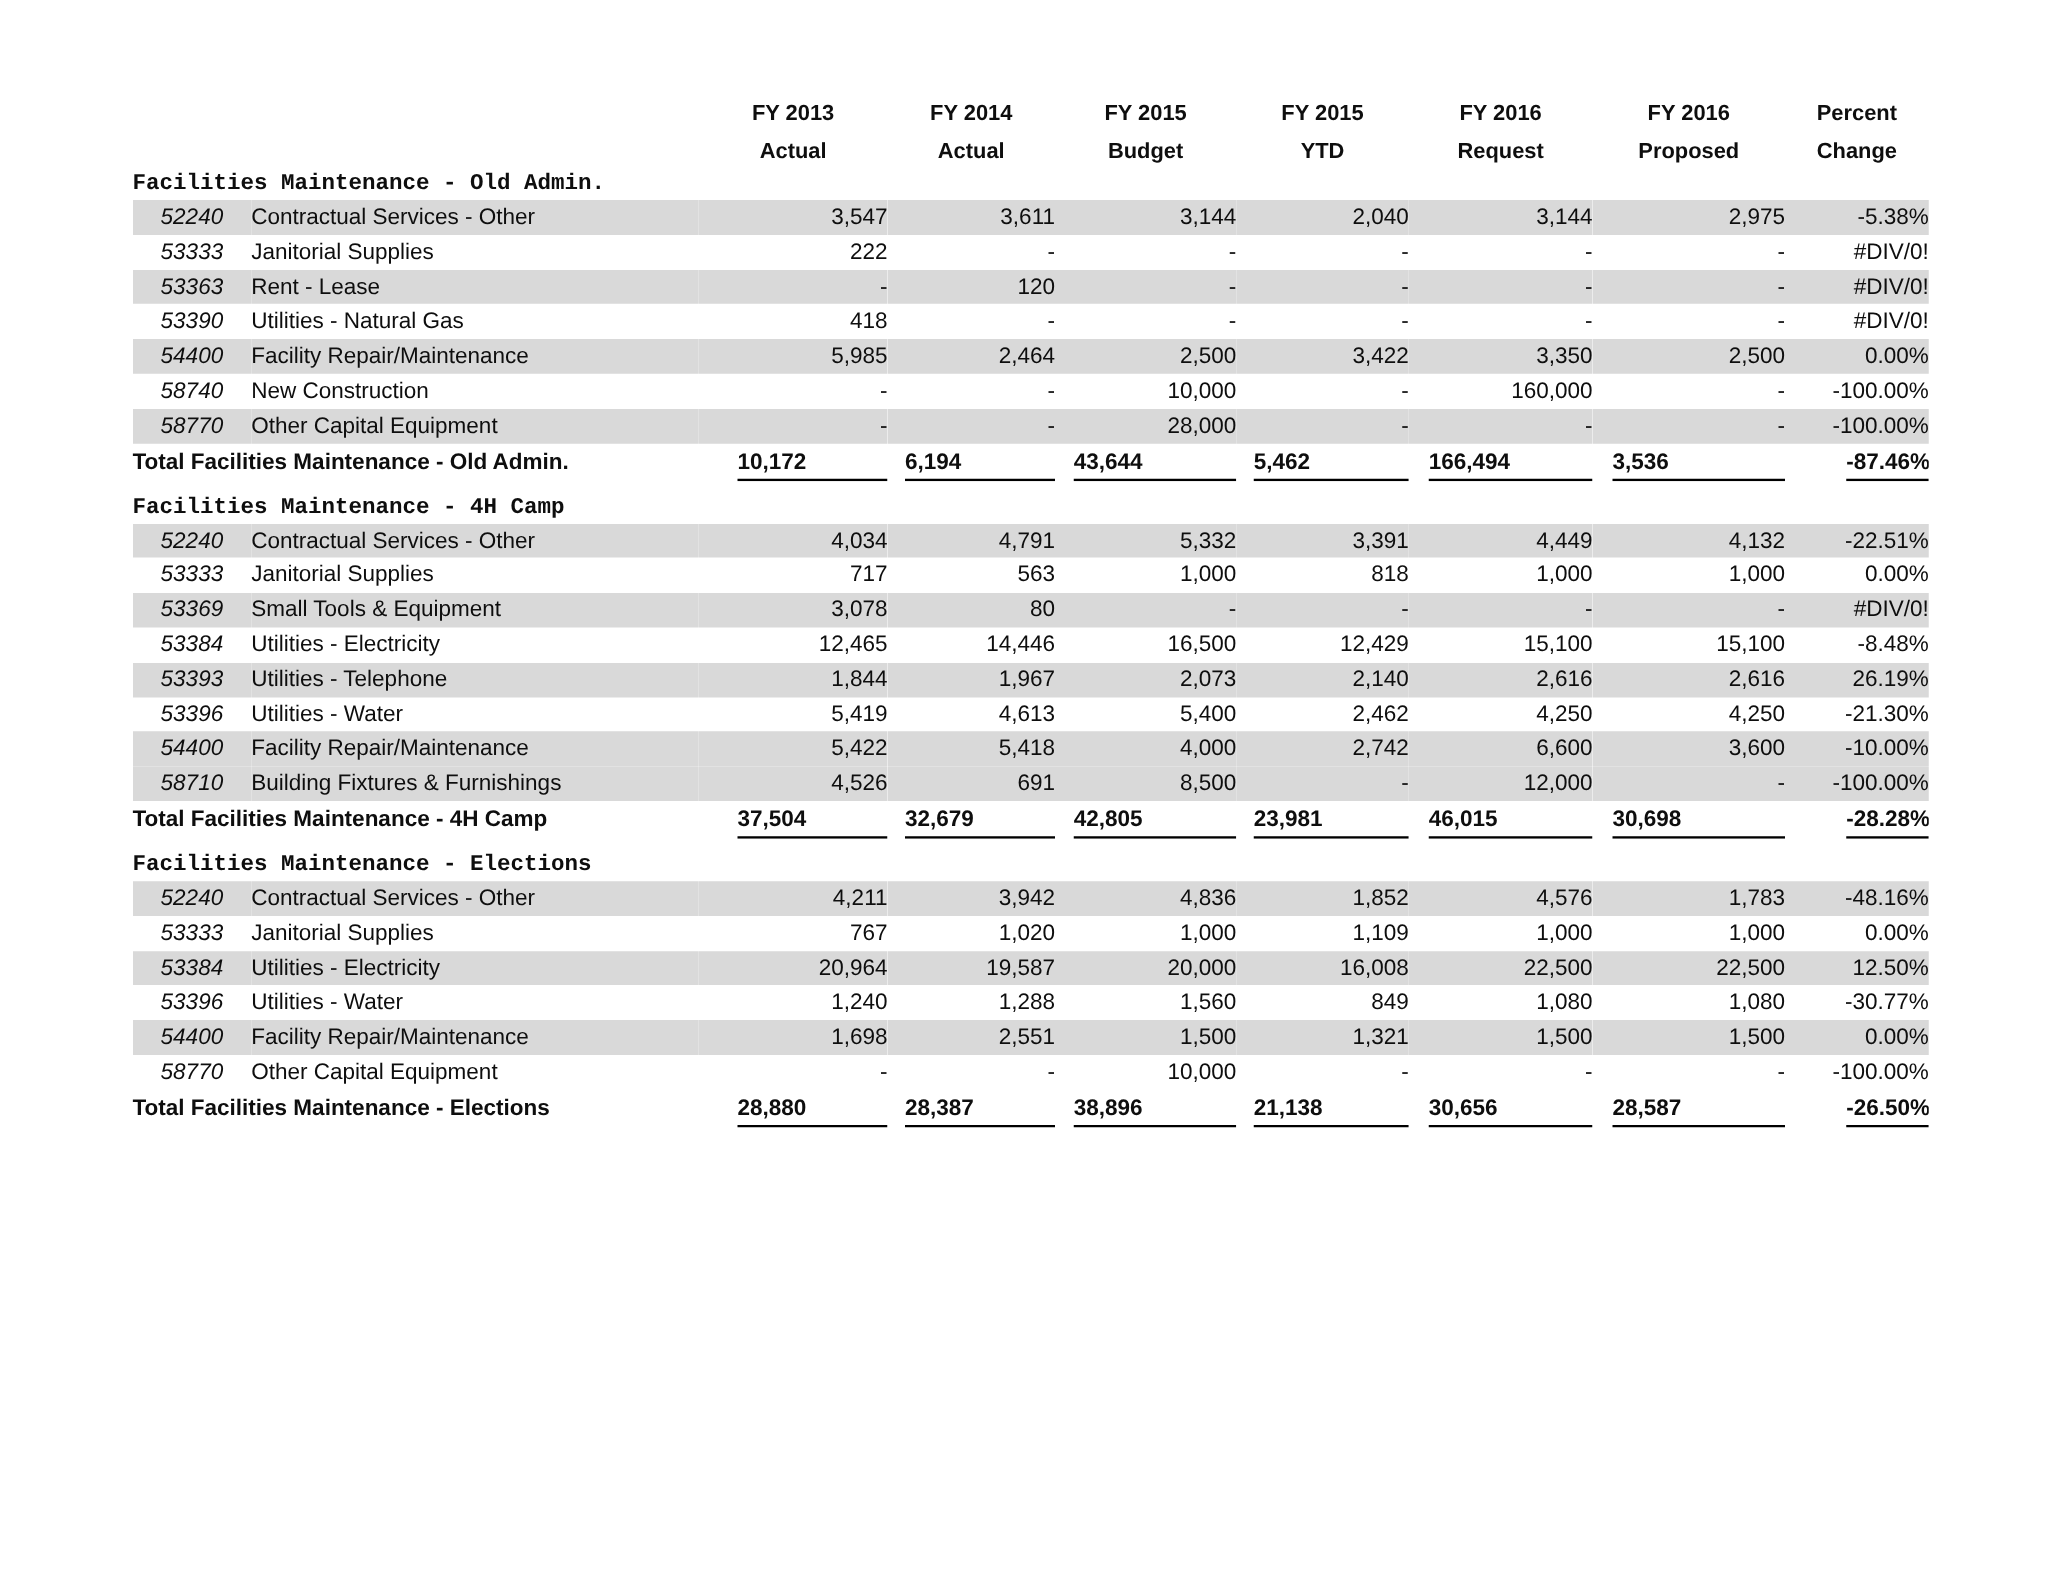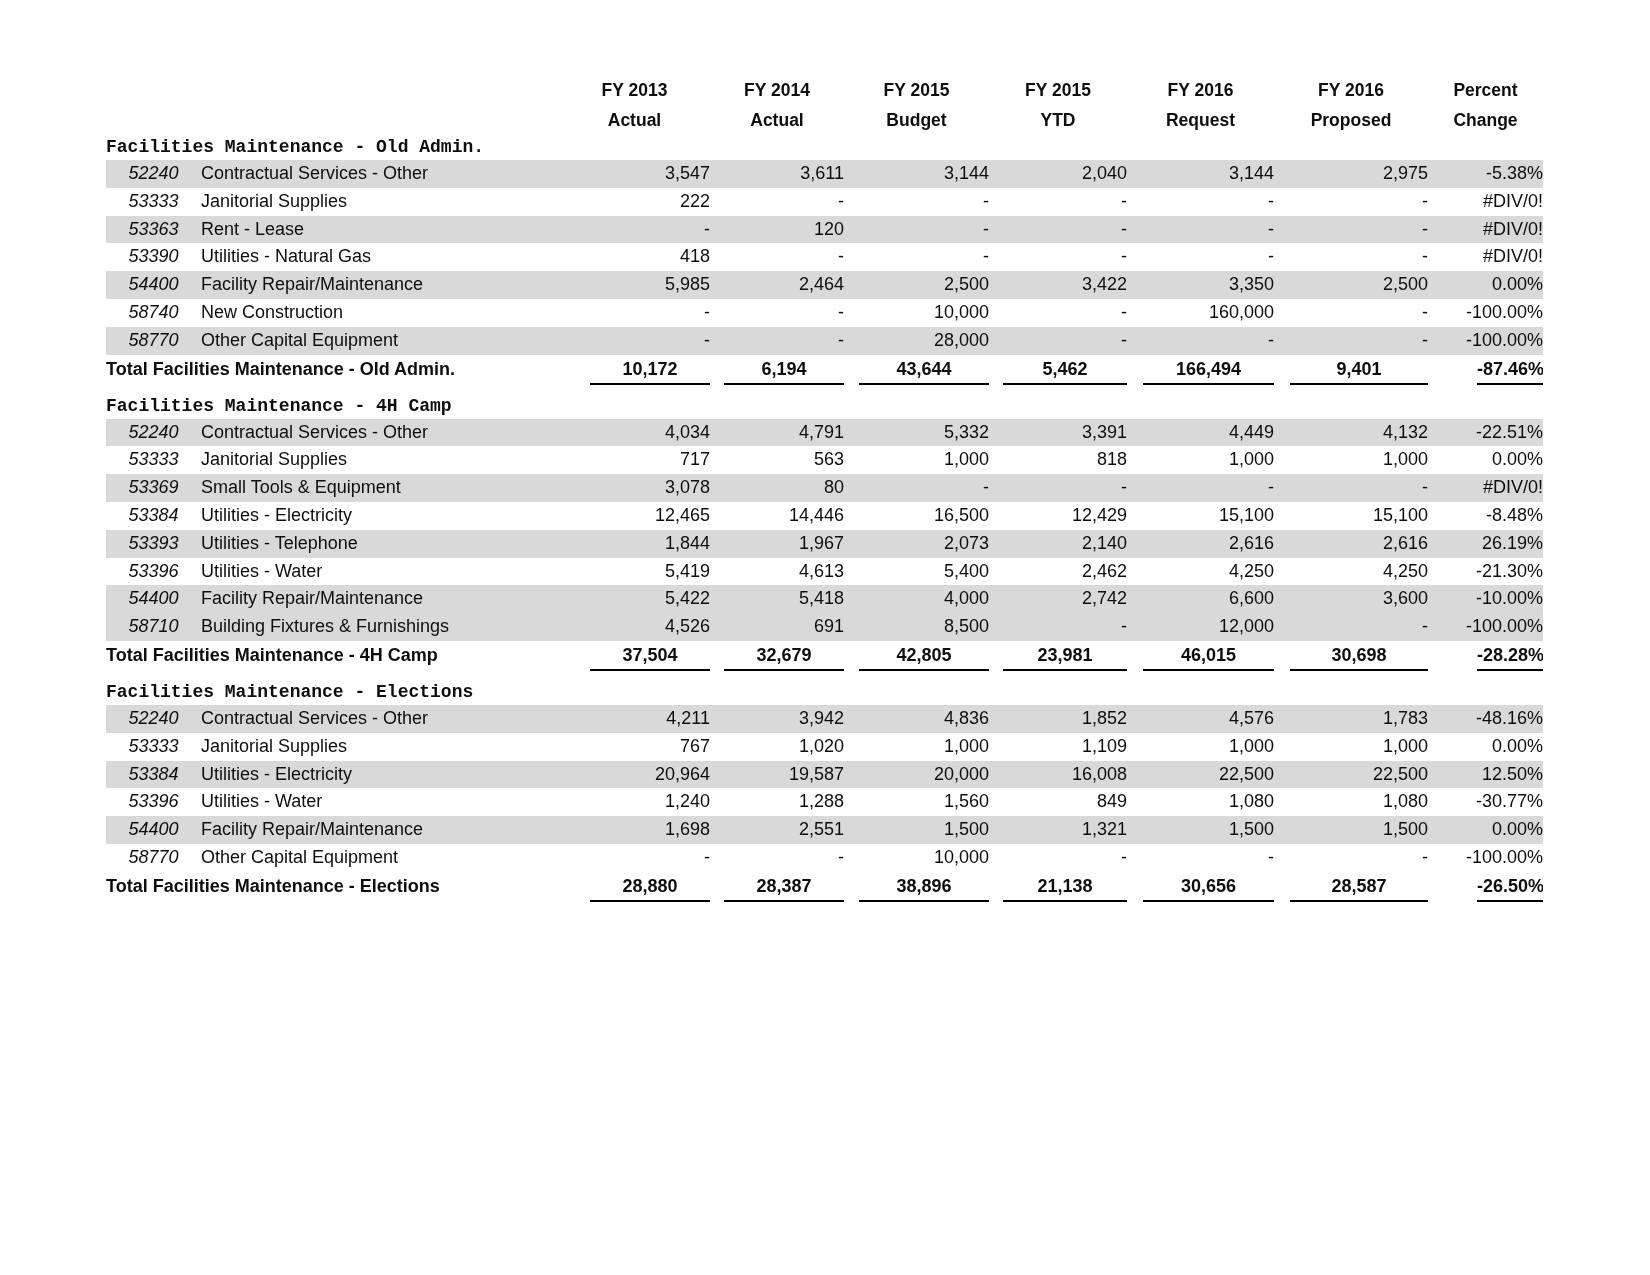--- a/index.html
+++ b/index.html
@@ -51,21 +51,21 @@
     text-align: center;
     padding-right: 10px;
   }
   td.desc { text-align: left; padding-left: 2px; }
   td.num  { text-align: right; padding-right: 6px; }
   tr.total { height: 28px; }
   tr.total td { font-weight: bold; line-height: 24px; vertical-align: top; padding-top: 2px; }
   td.total-label { text-align: left; }
   tr.total td.num .u {
     display: inline-block;
-    text-align: center;
+    text-align: left;
     border-bottom: 2.5px solid #000000;
     padding-bottom: 2px;
   }
   tr.gap { height: 8px; }
   tr.gap td { background: #ffffff; }
   .page-number {
     position: absolute;
     left: 0;
     right: 0;
     top: 1197px;
@@ -204,21 +204,21 @@
           <td class="num">-</td>
           <td class="num">-100.00%</td>
         </tr>
         <tr class="total">
           <td class="total-label" colspan="2">Total Facilities Maintenance - Old Admin.</td>
           <td class="num"><span class="u" style="width: 120px;">10,172</span></td>
           <td class="num"><span class="u" style="width: 120px;">6,194</span></td>
           <td class="num"><span class="u" style="width: 130px;">43,644</span></td>
           <td class="num"><span class="u" style="width: 124px;">5,462</span></td>
           <td class="num"><span class="u" style="width: 131px;">166,494</span></td>
-          <td class="num"><span class="u" style="width: 138px;">9,401</span></td>
+          <td class="num"><span class="u" style="width: 138px;">3,536</span></td>
           <td class="num"><span class="u" style="width: 66px;">-87.46%</span></td>
         </tr>
         <tr class="gap">
           <td colspan="9"></td>
         </tr>
         <tr class="section-header">
           <td colspan="9">Facilities Maintenance - 4H Camp</td>
         </tr>
         <tr class="data stripe">
           <td class="code">52240</td>

